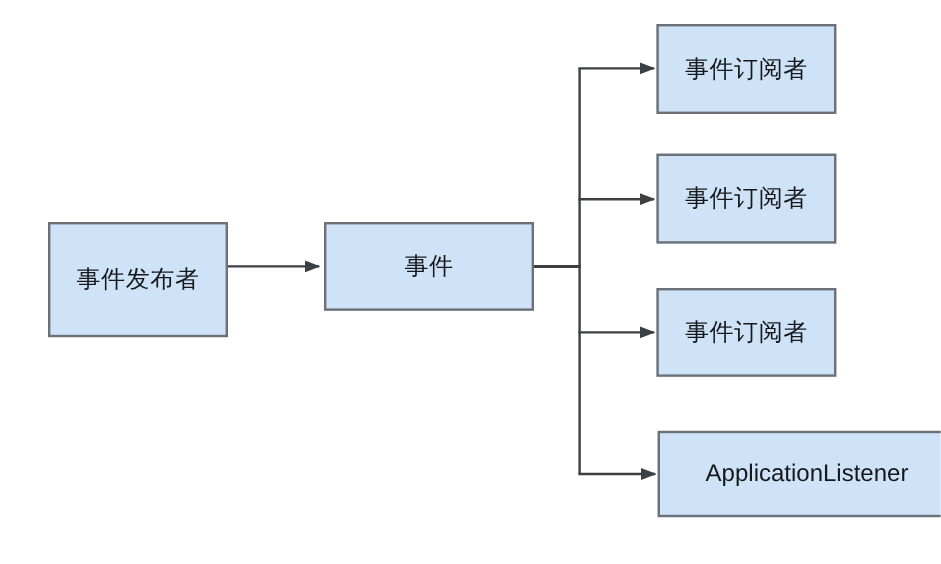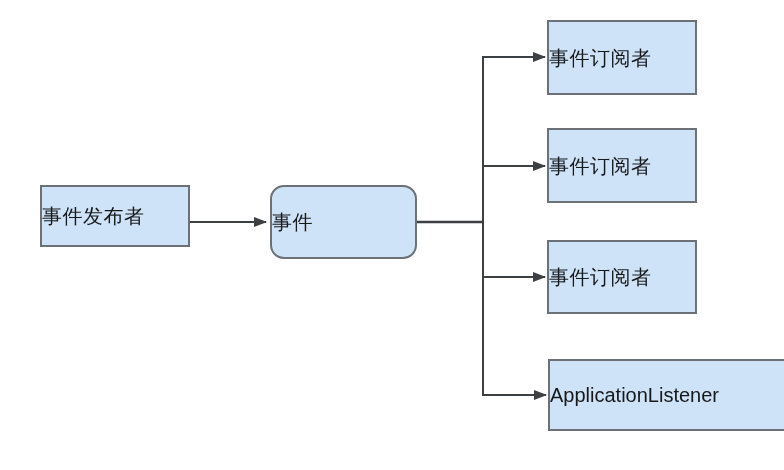--- a/index.html
+++ b/index.html
@@ -23,30 +23,30 @@
     height: 470px;
     pointer-events: none;
   }
   .node {
     position: absolute;
     box-sizing: border-box;
     background: #cfe3f8;
     border: 2px solid #6c7177;
     display: flex;
     align-items: center;
-    justify-content: flex-start;
+    justify-content: center;
     text-align: center;
     font-size: 20px;
     color: #16181a;
     line-height: 1.2;
     letter-spacing: 0.5px;
     white-space: nowrap;
   }
-  #node-publisher   { left: 40px;  top: 185px; width: 150px; height: 62px; }
-  #node-event       { left: 270px; top: 185px; width: 147px; height: 74px; border-radius: 14px; }
+  #node-publisher   { left: 40px;  top: 185px; width: 150px; height: 96px; }
+  #node-event       { left: 270px; top: 185px; width: 175px; height: 74px; }
   #node-sub1        { left: 547px; top: 20px;  width: 150px; height: 75px; }
   #node-sub2        { left: 547px; top: 128px; width: 150px; height: 75px; }
   #node-sub3        { left: 547px; top: 240px; width: 150px; height: 74px; }
   #node-listener    { left: 548px; top: 359px; width: 249px; height: 72px; letter-spacing: 0; }
 </style>
 </head>
 <body>
 
 <div class="canvas">
 

